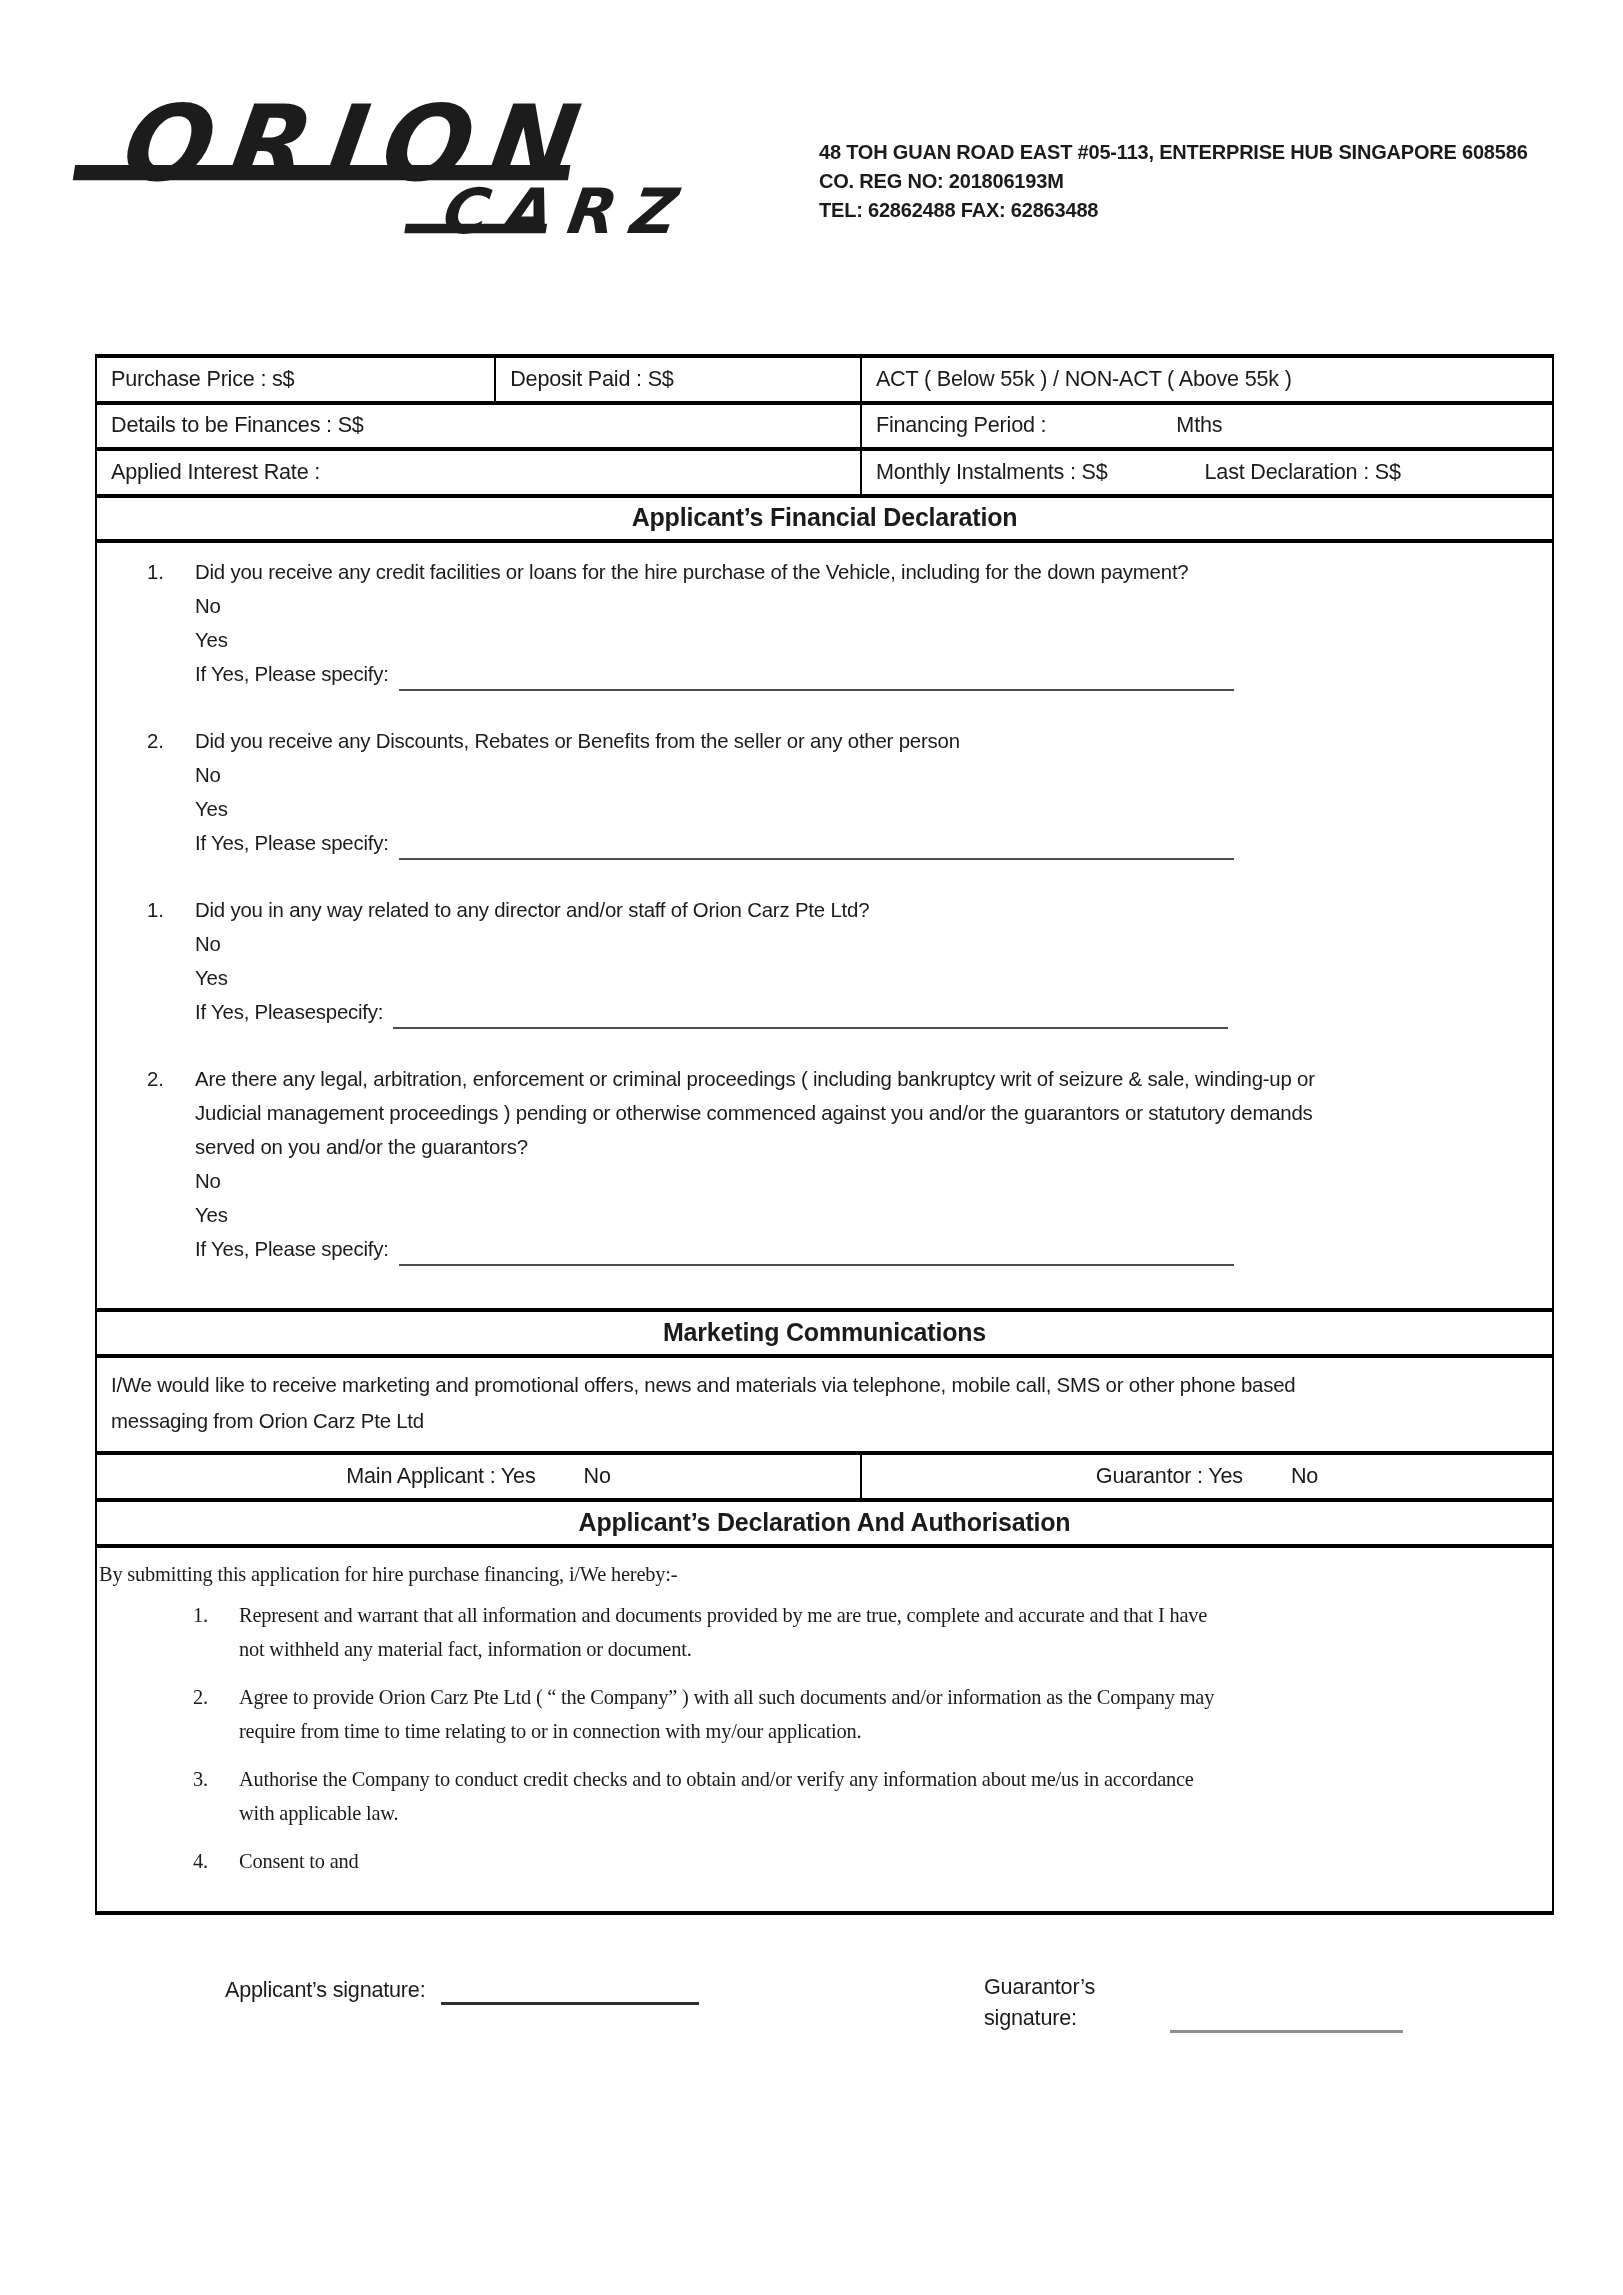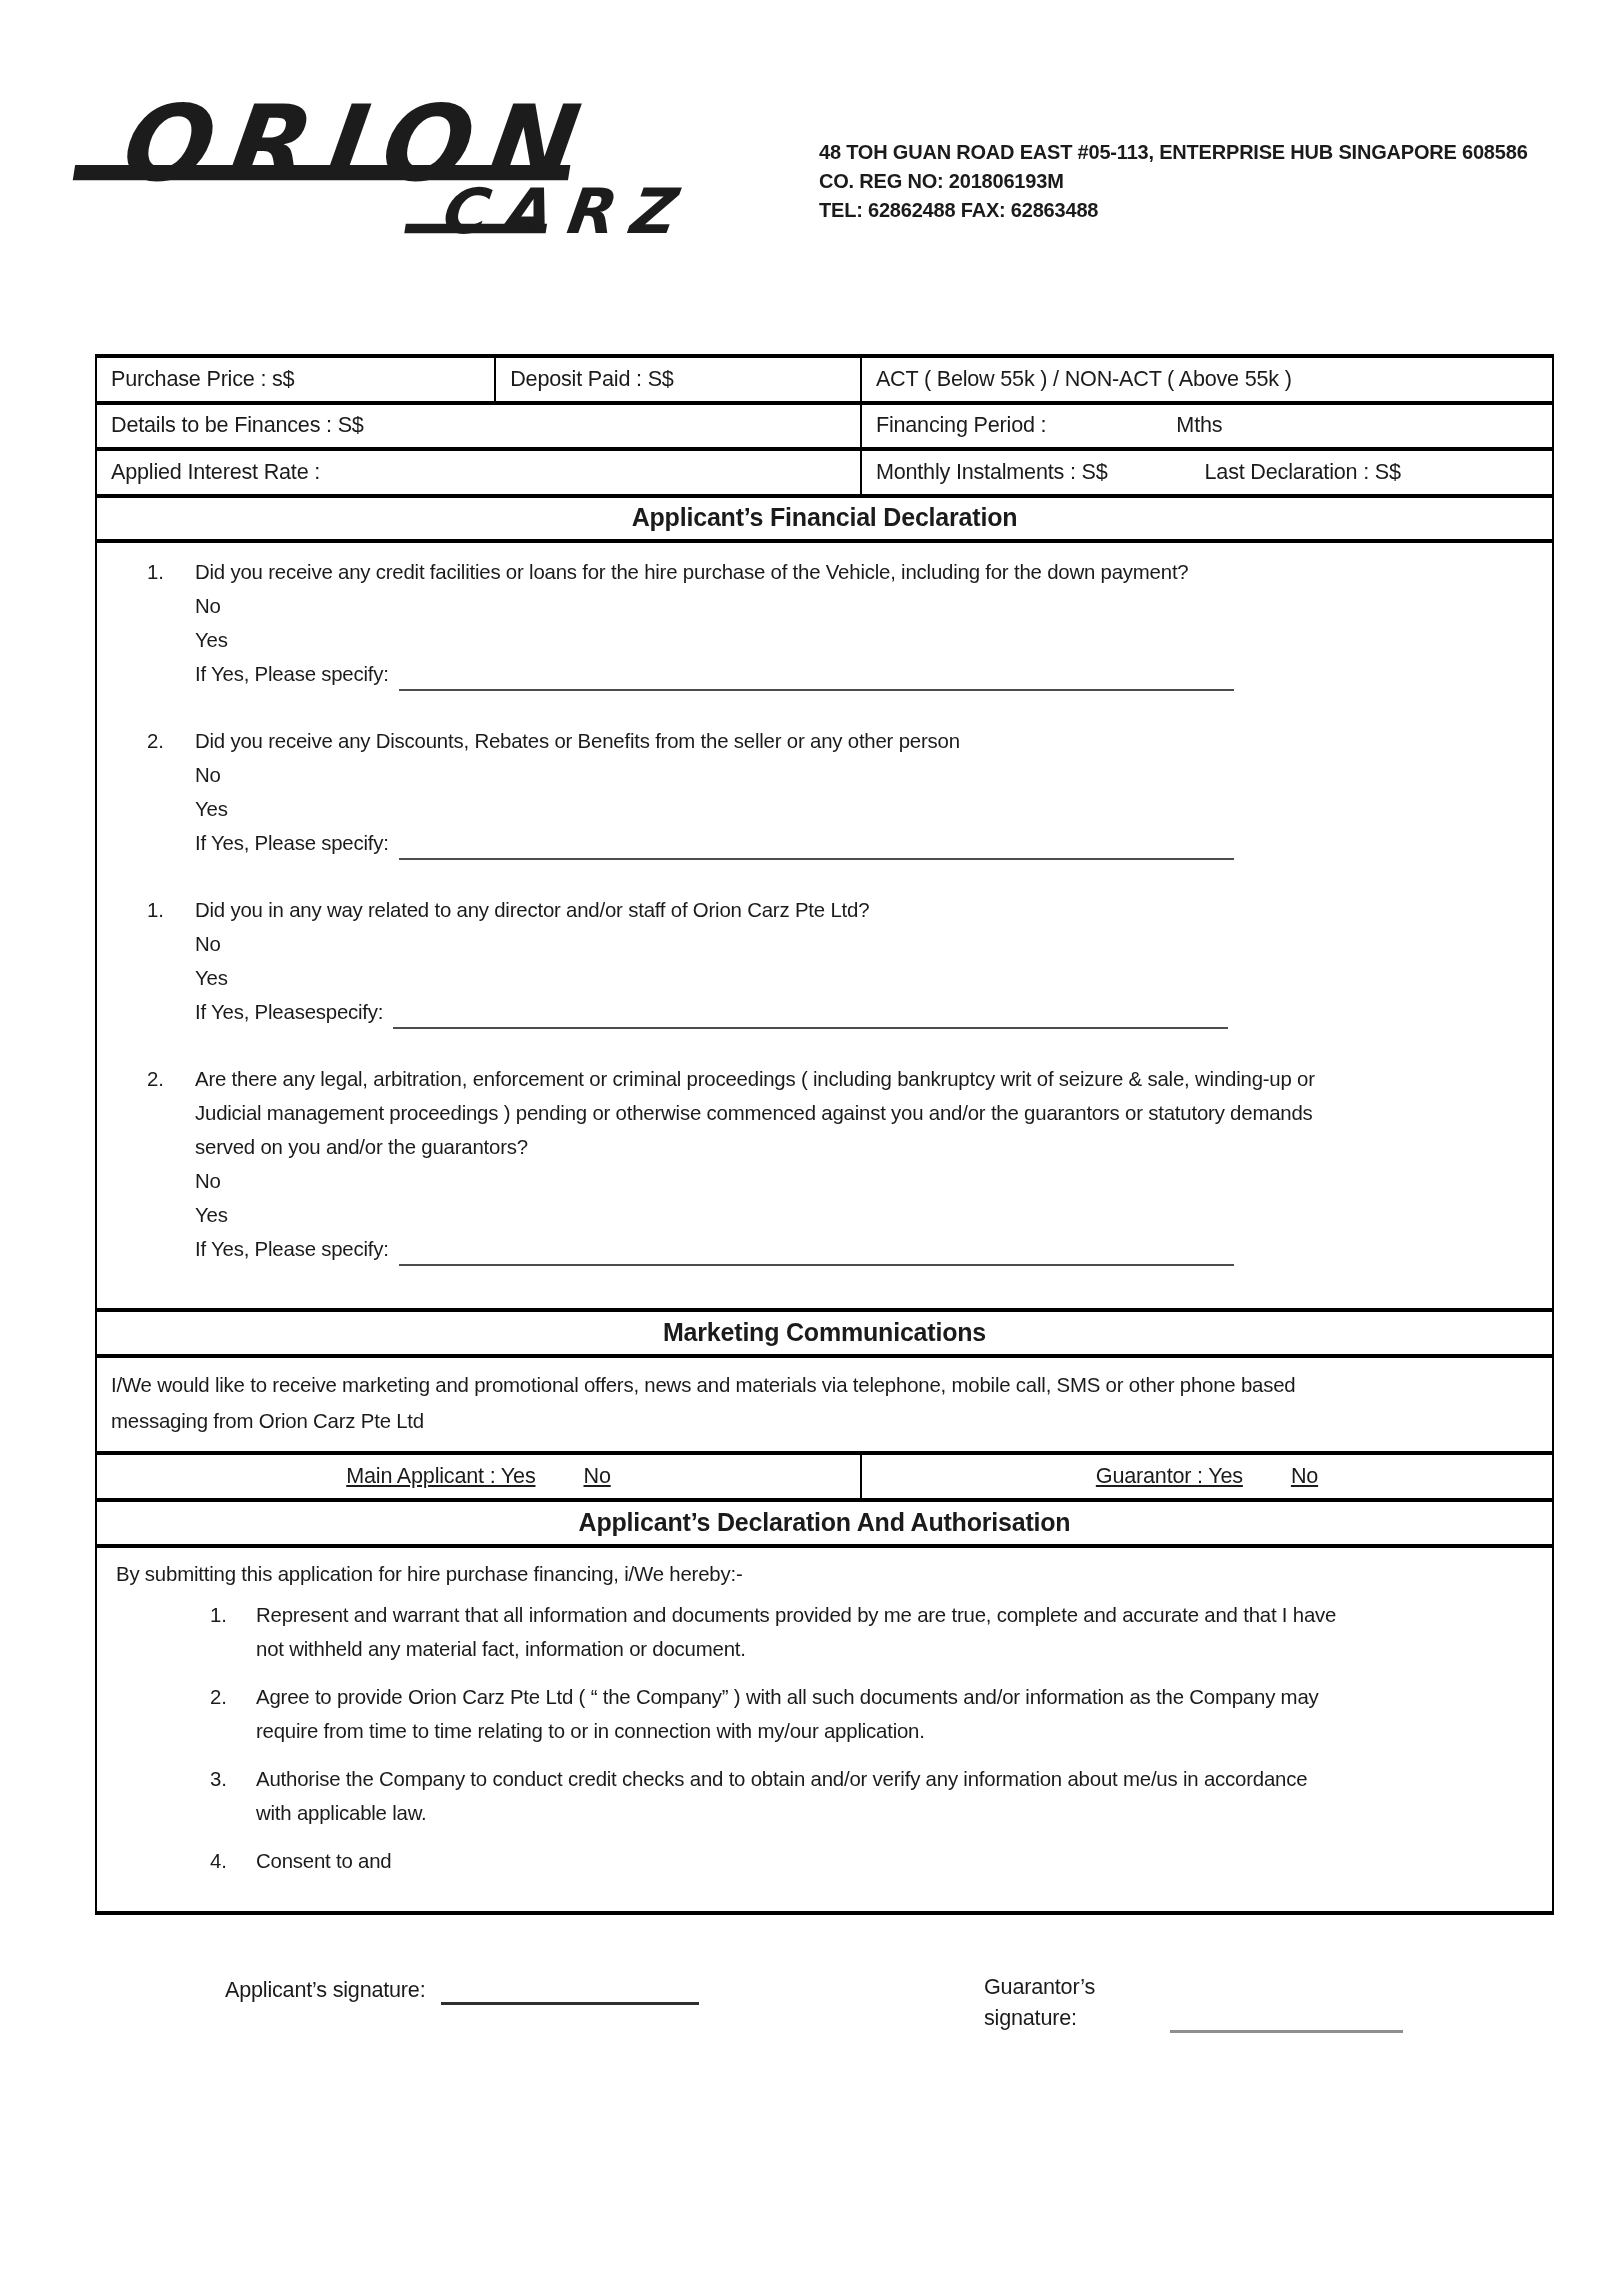--- a/index.html
+++ b/index.html
@@ -57,25 +57,25 @@
   .specify-row{display:flex;align-items:flex-end;margin-left:48px;}
   .specify-line{
     width:835px;height:28px;margin-left:10.2px;
     border-bottom:2.5px solid #4d4d4d;
   }
   
   .mk-cell{
     padding:9px 14px 12.7px 14px;
     font-size:20.4px;line-height:36px;letter-spacing:-0.2px;white-space:pre-line;
   }
-  .choice-cell{text-align:center;font-size:21.6px;padding:7.6px 0 9px 0;letter-spacing:-0.2px;text-decoration:underline;}
+  .choice-cell{text-align:center;font-size:21.6px;padding:7.6px 0 9px 0;letter-spacing:-0.2px;}
   
   .auth-cell{
-    padding:9px 36px 33px 19px;
-    font-size:20.4px;line-height:34px;letter-spacing:-0.2px;
+    padding:9px 36px 33px 2px;
+    font-size:20.4px;line-height:34px;letter-spacing:-0.2px;font-family:Liberation Serif, serif;
   }
   .auth-intro{margin-bottom:7.6px;}
   .auth-item{display:flex;align-items:flex-start;margin-left:94px;margin-bottom:14px;}
   .auth-item:last-child{margin-bottom:0;}
   .auth-num{flex:0 0 46px;}
   .auth-text{white-space:pre-line;}
   
   .signatures{position:absolute;left:15px;top:1971px;width:1388px;height:45px;}
   .sig{position:absolute;display:flex;align-items:flex-end;}
   .sig-a{left:210px;}

